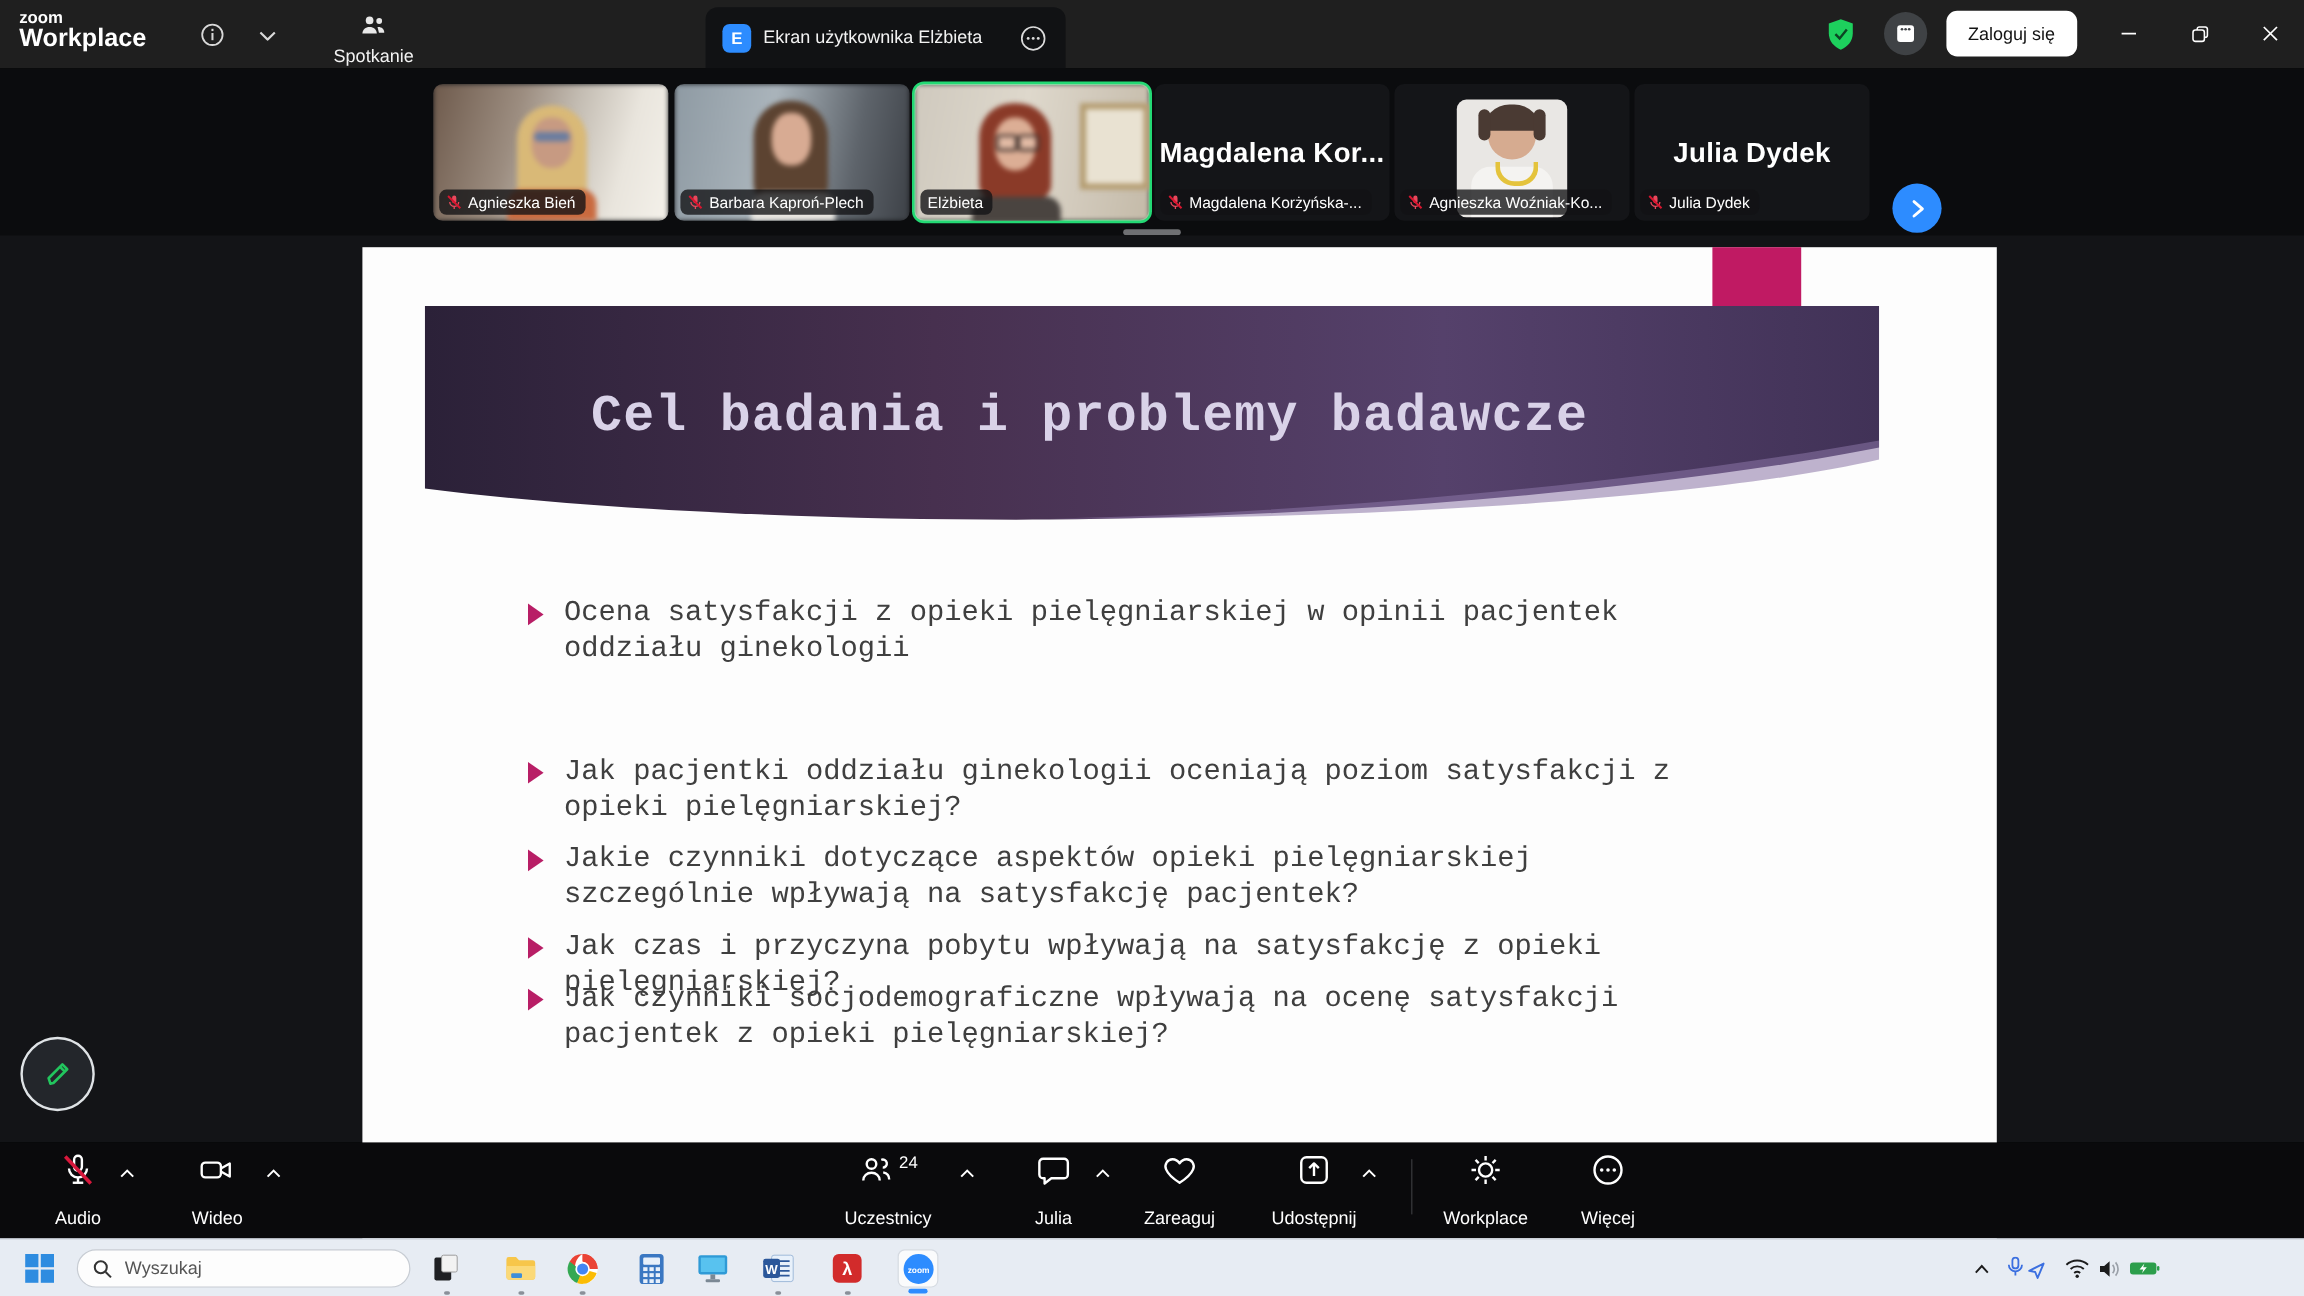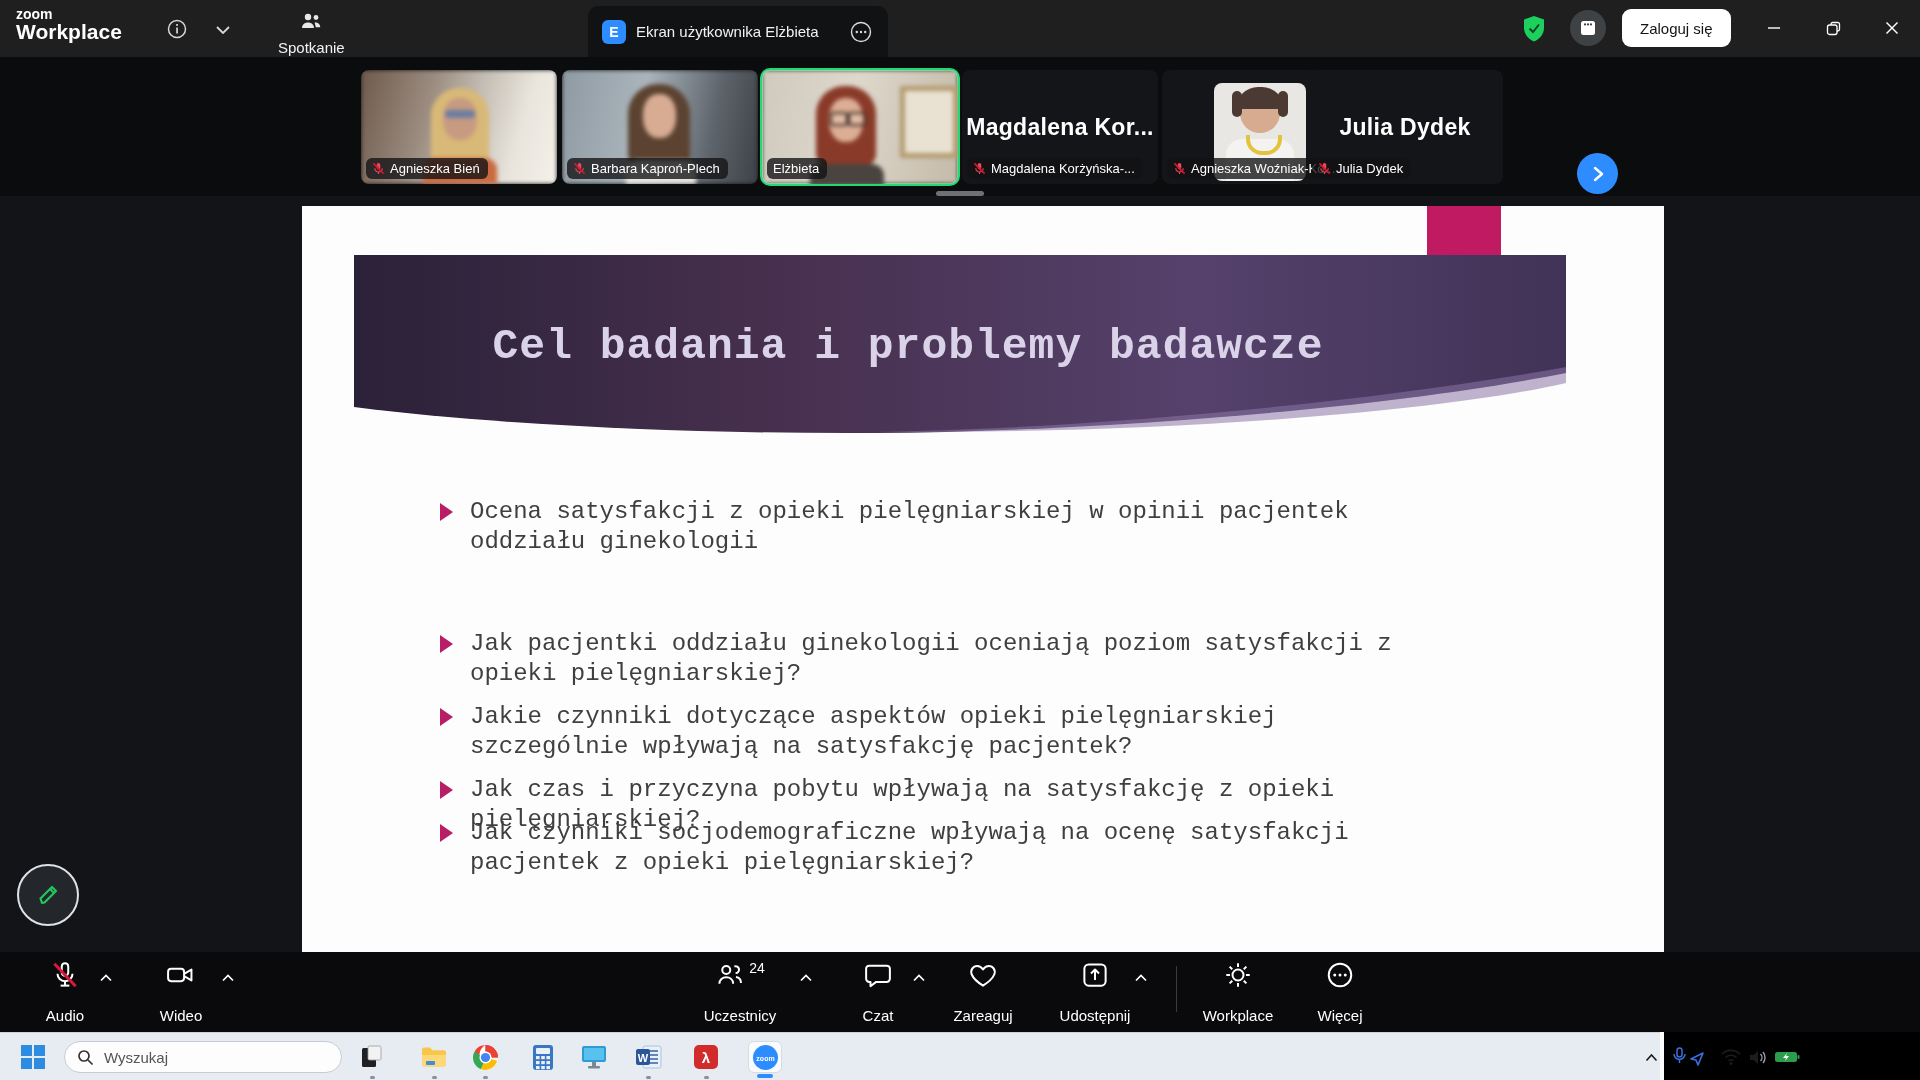--- a/index.html
+++ b/index.html
@@ -59,21 +59,21 @@
   .ztoolbar{left:0;top:952px;width:1920px;height:80px;background:#0a0a0c;}
   .tool{position:absolute;top:6px;width:96px;height:66px;display:flex;flex-direction:column;
     align-items:center;justify-content:flex-start;color:#fff;cursor:pointer;}
   .tool .ticon{height:36px;display:flex;align-items:center;justify-content:center;gap:4px;}
   .tool .tlabel{font-size:15px;margin-top:16px;}
   .tchev{position:absolute;top:18px;width:16px;height:16px;display:flex;align-items:center;justify-content:center;cursor:pointer;}
   .tdivider{position:absolute;left:1176px;top:14px;width:1px;height:46px;background:#3a3b3e;}
   .pcount{color:#fff;font-size:14px;align-self:flex-start;margin-top:2px;}
 
   
-  .wtaskbar{left:0;top:1032px;width:1660px;height:48px;background:#e7ecf3;border-top:1px solid #ccd3dc;box-sizing:border-box;}
+  .wtaskbar{left:0;top:1032px;width:1920px;height:48px;background:#e7ecf3;border-top:1px solid #ccd3dc;box-sizing:border-box;}
   .startbtn{left:16px;top:9px;width:34px;height:30px;display:flex;align-items:center;justify-content:center;cursor:pointer;background:none;border:none;}
   .search-pill{left:64px;top:8px;width:278px;height:32px;background:#fdfdfd;border:1px solid #c7ccd3;
     border-radius:16px;display:flex;align-items:center;gap:8px;padding:0 12px;box-sizing:border-box;}
   .search-pill input{border:none;outline:none;background:transparent;font-size:15px;color:#333;
     font-family:inherit;width:200px;}
   .search-pill input::placeholder{color:#555;}
   .tb-app{top:8px;width:34px;height:32px;display:flex;align-items:center;justify-content:center;cursor:pointer;}
   .run-dot{top:43px;width:5px;height:3px;border-radius:2px;background:#8a9099;}
   .tb-app.active{background:#fafbfc;border:1px solid #d6dbe2;border-radius:6px;box-sizing:border-box;}
   .zoom-underline{top:41px;width:16px;height:4px;border-radius:2px;background:#2d8cff;}
@@ -253,21 +253,21 @@
               <rect x="5.1" y="1" width="3.8" height="7" rx="1.9" fill="#e9485c"></rect>
               <path d="M3 6.8a4 4 0 0 0 8 0" fill="none" stroke="#e9485c" stroke-width="1.2"></path>
               <line x1="7" y1="10.8" x2="7" y2="13" stroke="#e9485c" stroke-width="1.2"></line>
               <line x1="1.5" y1="1.5" x2="12.5" y2="12.5" stroke="#d8152f" stroke-width="1.8"></line>
             </svg>
         </span>
         <span>Agnieszka Woźniak-Ko...</span>
       </div>
     </div>
 
-    <div class="abs tile" style="left:1307px;background:#141518;">
+    <div class="abs tile" style="left:1362px;background:#141518;">
       <div class="bigname">Julia Dydek</div>
       <div class="name-pill">
         <span>
           <svg width="13" height="13" viewBox="0 0 14 14">
               <rect x="5.1" y="1" width="3.8" height="7" rx="1.9" fill="#e9485c"></rect>
               <path d="M3 6.8a4 4 0 0 0 8 0" fill="none" stroke="#e9485c" stroke-width="1.2"></path>
               <line x1="7" y1="10.8" x2="7" y2="13" stroke="#e9485c" stroke-width="1.2"></line>
               <line x1="1.5" y1="1.5" x2="12.5" y2="12.5" stroke="#d8152f" stroke-width="1.8"></line>
             </svg>
         </span>
@@ -390,21 +390,21 @@
           <polyline points="1,6.5 6,1.5 11,6.5" fill="none" stroke="#fff" stroke-width="1.7"></polyline>
         </svg>
     </div>
 
     <div class="tool" style="left:830px;">
       <span class="ticon">
         <svg width="30" height="30" viewBox="0 0 24 24">
             <path d="M5 4.5h14A2.5 2.5 0 0 1 21.5 7v8a2.5 2.5 0 0 1-2.5 2.5h-8.5l-4.5 3.5v-3.5H5A2.5 2.5 0 0 1 2.5 15V7A2.5 2.5 0 0 1 5 4.5Z" fill="none" stroke="#fff" stroke-width="1.6" stroke-linejoin="round"></path>
           </svg>
       </span>
-      <span class="tlabel">Czat</span>
+      <span class="tlabel">Julia</span>
     </div>
     <div class="abs tchev" style="left:911px;">
       <svg width="12" height="8" viewBox="0 0 12 8">
           <polyline points="1,6.5 6,1.5 11,6.5" fill="none" stroke="#fff" stroke-width="1.7"></polyline>
         </svg>
     </div>
 
     <div class="tool" style="left:935px;">
       <span class="ticon">
         <svg width="30" height="30" viewBox="0 0 24 24">

